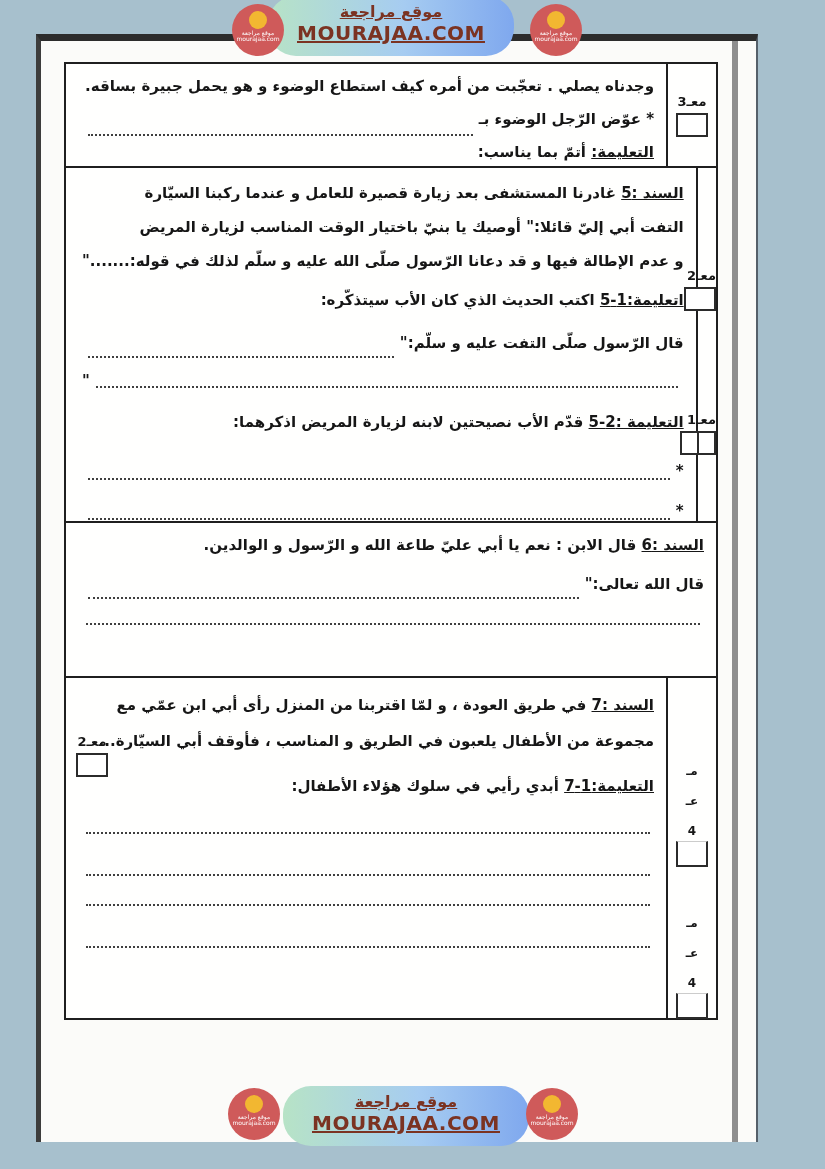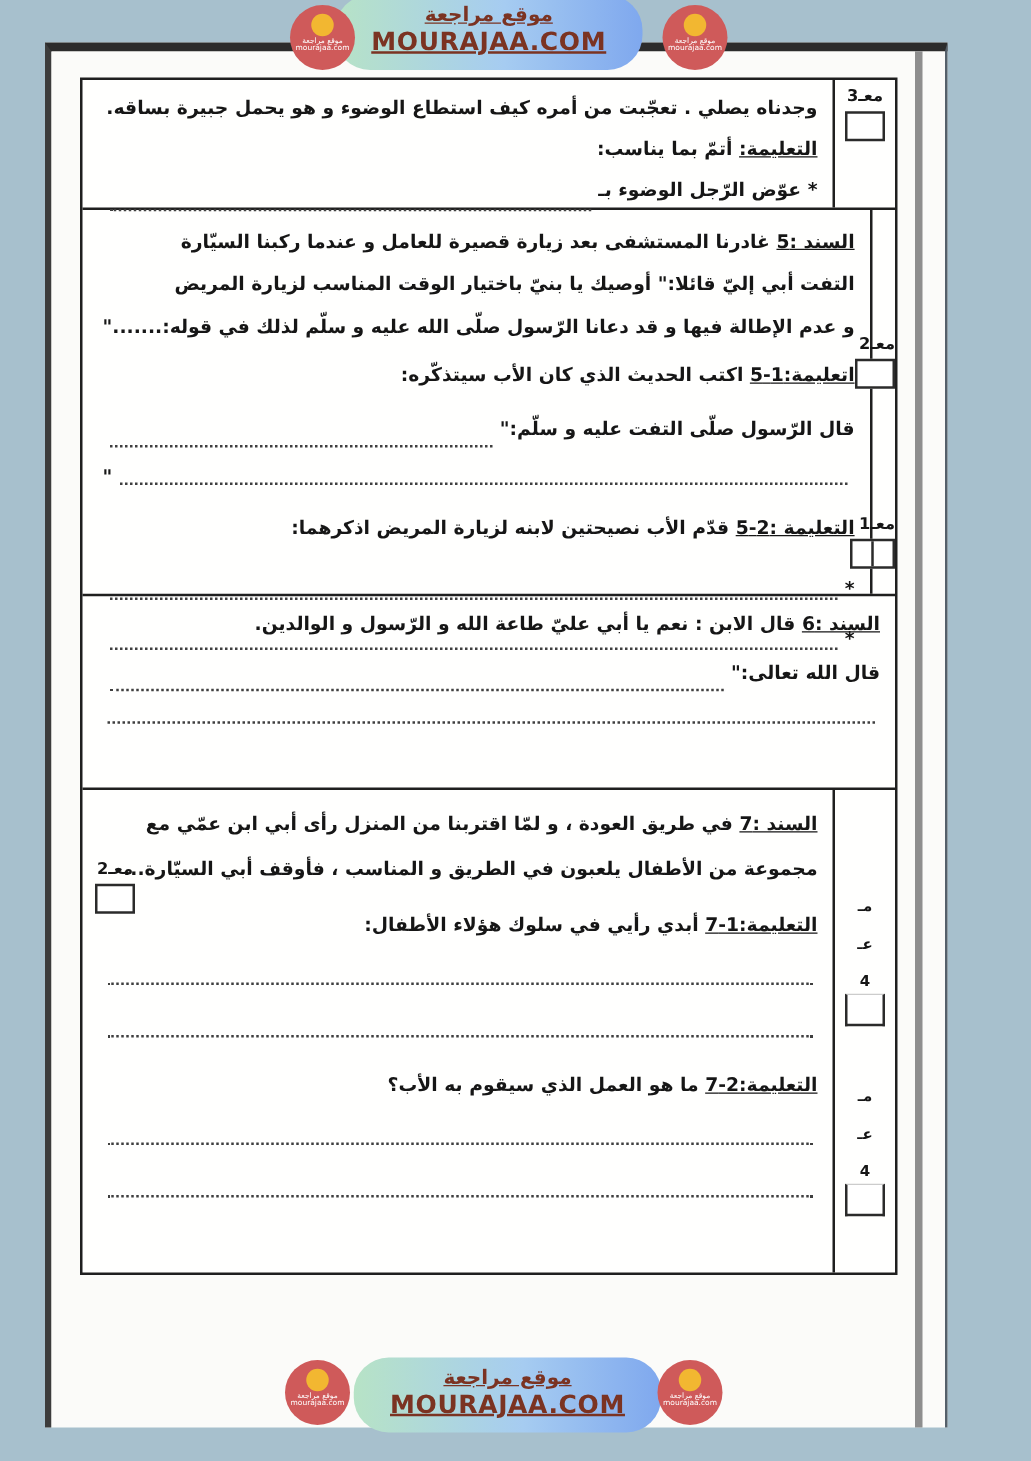--- a/index.html
+++ b/index.html
@@ -35,21 +35,21 @@
     width: 654px; height: 958px;
     border: 2px solid #1f1f1f;
     background: #fffffe;
     display: flex;
     flex-direction: column;
     color: #161616;
   }
   .sec { display: flex; border-bottom: 2px solid #1f1f1f; }
   .sec:last-child { border-bottom: none; flex: 1; }
   .sec-1 { height: 104px; }
-  .sec-2 { height: 309px; }
+  .sec-2 { height: 355px; }
   .sec-3 { height: 155px; flex-direction: column; }
 
   .content {
     flex: 1;
     direction: rtl;
     padding: 6px 12px 0 16px;
     font-weight: bold;
     font-size: 15px;
   }
   .tline { line-height: 33px; white-space: nowrap; }
@@ -168,31 +168,31 @@
     <span>موقع مراجعة</span><br>
     <span>mourajaa.com</span>
   </div>
 </div>
 
 <div class="doc-table">
 
   <div class="sec sec-1">
     <div class="content">
       <div class="tline">وجدناه يصلي . تعجّبت من أمره كيف استطاع الوضوء و هو يحمل جبيرة بساقه.</div>
+      <div class="tline fill-row">
+        <span>* عوّض الرّجل الوضوء بـ</span>
+        <span class="fill"></span>
+      </div>
       <div class="tline">
         <span class="instr-u">التعليمة:</span>
         <span>أتمّ بما يناسب:</span>
       </div>
-      <div class="tline fill-row">
-        <span>* عوّض الرّجل الوضوء بـ</span>
-        <span class="fill"></span>
-      </div>
     </div>
     <div class="scorecol">
-      <div class="score" style="top:6px;">
+      <div class="score" style="top:30px;">
         <span>معـ3</span>
         <div class="score-box"></div>
       </div>
     </div>
   </div>
 
   <div class="sec sec-2">
     <div class="content" style="padding-top:8px;">
       <div class="tline" style="line-height:34px;">
         <span class="head-u">السند :5</span>
@@ -266,24 +266,20 @@
         <span class="head-u">السند :7</span>
         <span>في طريق العودة ، و لمّا اقتربنا من المنزل رأى أبي ابن عمّي مع</span>
       </div>
       <div class="tline" style="line-height:38px;">مجموعة من الأطفال يلعبون في الطريق و المناسب ، فأوقف أبي السيّارة...</div>
       <div class="tline" style="margin-top:8px;line-height:36px;">
         <span class="instr-u">التعليمة:1-7</span>
         <span>أبدي رأيي في سلوك هؤلاء الأطفال:</span>
       </div>
       <div class="dotline" style="margin-top:18px;"></div>
       <div class="dotline" style="margin-top:30px;"></div>
-      <div class="tline" style="margin-top:20px;line-height:36px;">
-        <span class="instr-u">التعليمة:2-7</span>
-        <span>ما هو العمل الذي سيقوم به الأب؟</span>
-      </div>
       <div class="dotline" style="margin-top:18px;"></div>
       <div class="dotline" style="margin-top:30px;"></div>
     </div>
     <div class="scorecol">
       <div class="score vertical" style="top:70px;">
         <span>مـ</span>
         <span>عـ</span>
         <span>4</span>
         <div class="score-box bracket"></div>
       </div>

